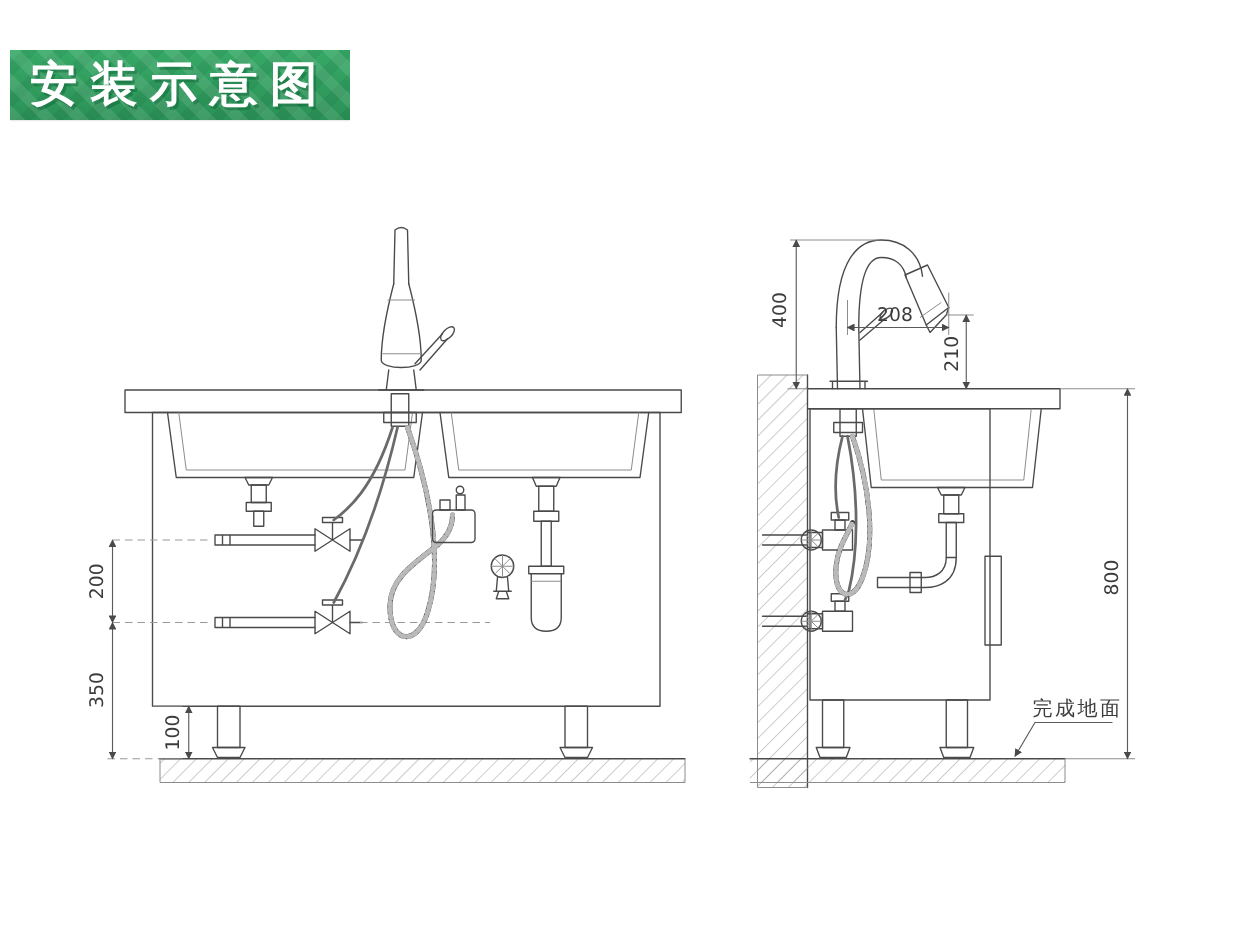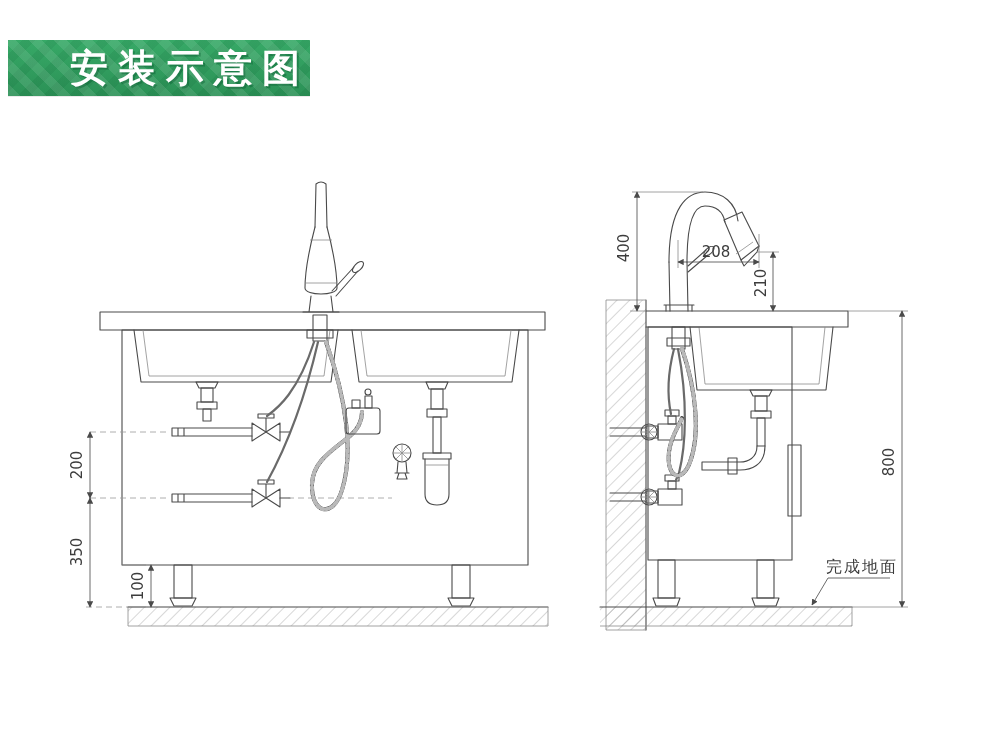--- a/index.html
+++ b/index.html
@@ -1,20 +1,20 @@
 <!DOCTYPE html>
 <html><head>
 <meta charset="utf-8">
 <style>
   html,body{margin:0;padding:0;background:#fff;}
   body{width:995px;height:748px;position:relative;font-family:"Liberation Sans",sans-serif;overflow:hidden;}
 
   .banner{
-    position:absolute;left:8px;top:40px;width:302px;height:56px;
-    display:flex;align-items:center;justify-content:flex-end;
+    position:absolute;left:8px;top:40px;width:272px;height:56px;
+    display:flex;align-items:center;justify-content:center;
     background:
       repeating-linear-gradient(45deg, rgba(255,255,255,.10) 0 9px, rgba(255,255,255,0) 9px 18px),
       repeating-linear-gradient(-45deg, rgba(0,60,30,.08) 0 9px, rgba(0,60,30,0) 9px 18px),
       linear-gradient(180deg,#37a967,#2b9156);
     box-shadow:0 1px 0 rgba(0,0,0,.08);
   }
   .banner-title{
     color:#fff;font-size:38px;font-weight:bold;letter-spacing:10px;
     text-shadow:2px 2px 0 rgba(0,80,40,.35);
     white-space:nowrap;line-height:1;

